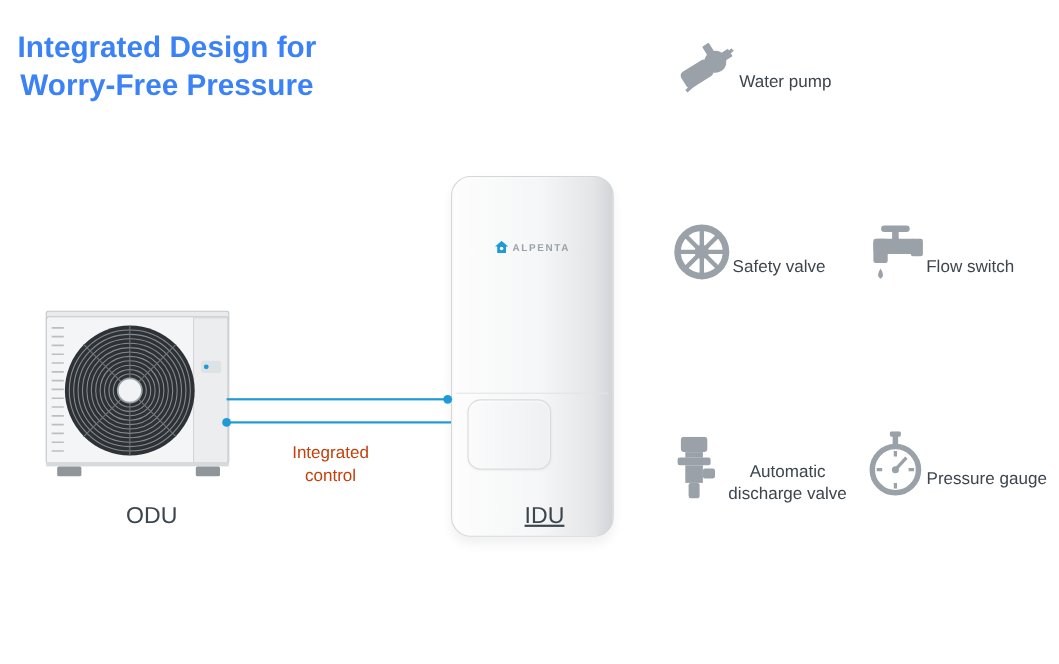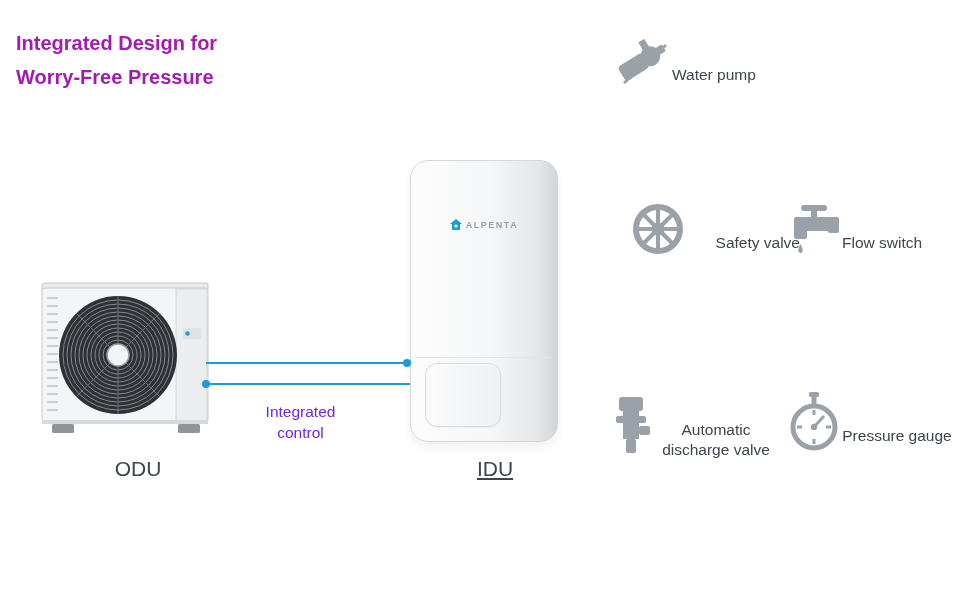--- a/index.html
+++ b/index.html
@@ -5,34 +5,34 @@
   * { margin: 0; padding: 0; box-sizing: border-box; }
   html, body { background: #ffffff; }
   body {
     width: 963px; height: 604px; position: relative; overflow: hidden;
     font-family: "Liberation Sans", sans-serif; color: #3d454d;
   }
   .stage { position: absolute; left: 0; top: 0; width: 963px; height: 604px; }
 
   .heading {
     position: absolute; left: 16px; top: 26px;
-    font-size: 20px; font-weight: bold; color: #a21caf; line-height: 34px;
+    font-size: 27px; font-weight: bold; color: #3b82f6; line-height: 34px; text-align: center;
   }
 
   
   .odu-wrap { position: absolute; left: 36px; top: 276px; width: 180px; height: 170px; }
   .odu-label, .idu-label {
     position: absolute; width: 90px; text-align: center;
     font-size: 21px; color: #3d454d;
   }
   .odu-label { left: 93px; top: 457px; }
   .idu-label { left: 450px; top: 457px; text-decoration: underline; }
 
   .idu {
-    position: absolute; left: 410px; top: 160px; width: 148px; height: 282px;
+    position: absolute; left: 410px; top: 160px; width: 148px; height: 328px;
     border-radius: 18px;
     background: linear-gradient(to right, #fdfdfd 0%, #f5f6f7 55%, #e3e5e7 88%, #d2d5d8 100%);
     border: 1px solid #d4d7da;
     box-shadow: 0 6px 10px rgba(0,0,0,0.06);
   }
   .idu-logo {
     position: absolute; left: 0; top: 58px; width: 100%;
     display: flex; align-items: center; justify-content: center; gap: 4px;
   }
   .idu-logo .brand-text {
@@ -51,33 +51,33 @@
 
   
   .conn-line { position: absolute; height: 2px; background: #1e9ad6; }
   .conn-line.top { left: 206px; top: 362px; width: 204px; }
   .conn-line.bottom { left: 206px; top: 383px; width: 204px; }
   .conn-dot { position: absolute; width: 8px; height: 8px; border-radius: 50%; background: #1e9ad6; }
   .conn-dot.top-right { left: 403px; top: 359px; }
   .conn-dot.bottom-left { left: 202px; top: 380px; }
   .conn-label {
     position: absolute; left: 243px; top: 401px; width: 115px;
-    text-align: center; font-size: 15.5px; line-height: 21px; color: #6d28d9;
+    text-align: center; font-size: 15.5px; line-height: 21px; color: #c2410c;
   }
 
   
   .feature {
     position: absolute; width: 170px;
     display: flex; flex-direction: row; align-items: center; text-align: center;
   }
   .feature .icon-box { height: 62px; display: flex; align-items: center; justify-content: center; }
   .feature .feat-label { margin-top: 28px; font-size: 15.5px; line-height: 20px; color: #3d454d; }
   .f1 { left: 610px; top: 30px; }
   .f2 { left: 784px; top: 30px; }
-  .f3 { left: 630px; top: 198px; justify-content: space-between; }
+  .f3 { left: 610px; top: 198px; }
   .f4 { left: 784px; top: 198px; }
   .f5 { left: 610px; top: 392px; }
   .f6 { left: 784px; top: 391px; justify-content: center; }
 
   .footnote {
     position: absolute; left: 40px; top: 566px; width: 880px;
     text-align: center; font-size: 15px; color: #3a4147;
   }
 </style>
 </head>

